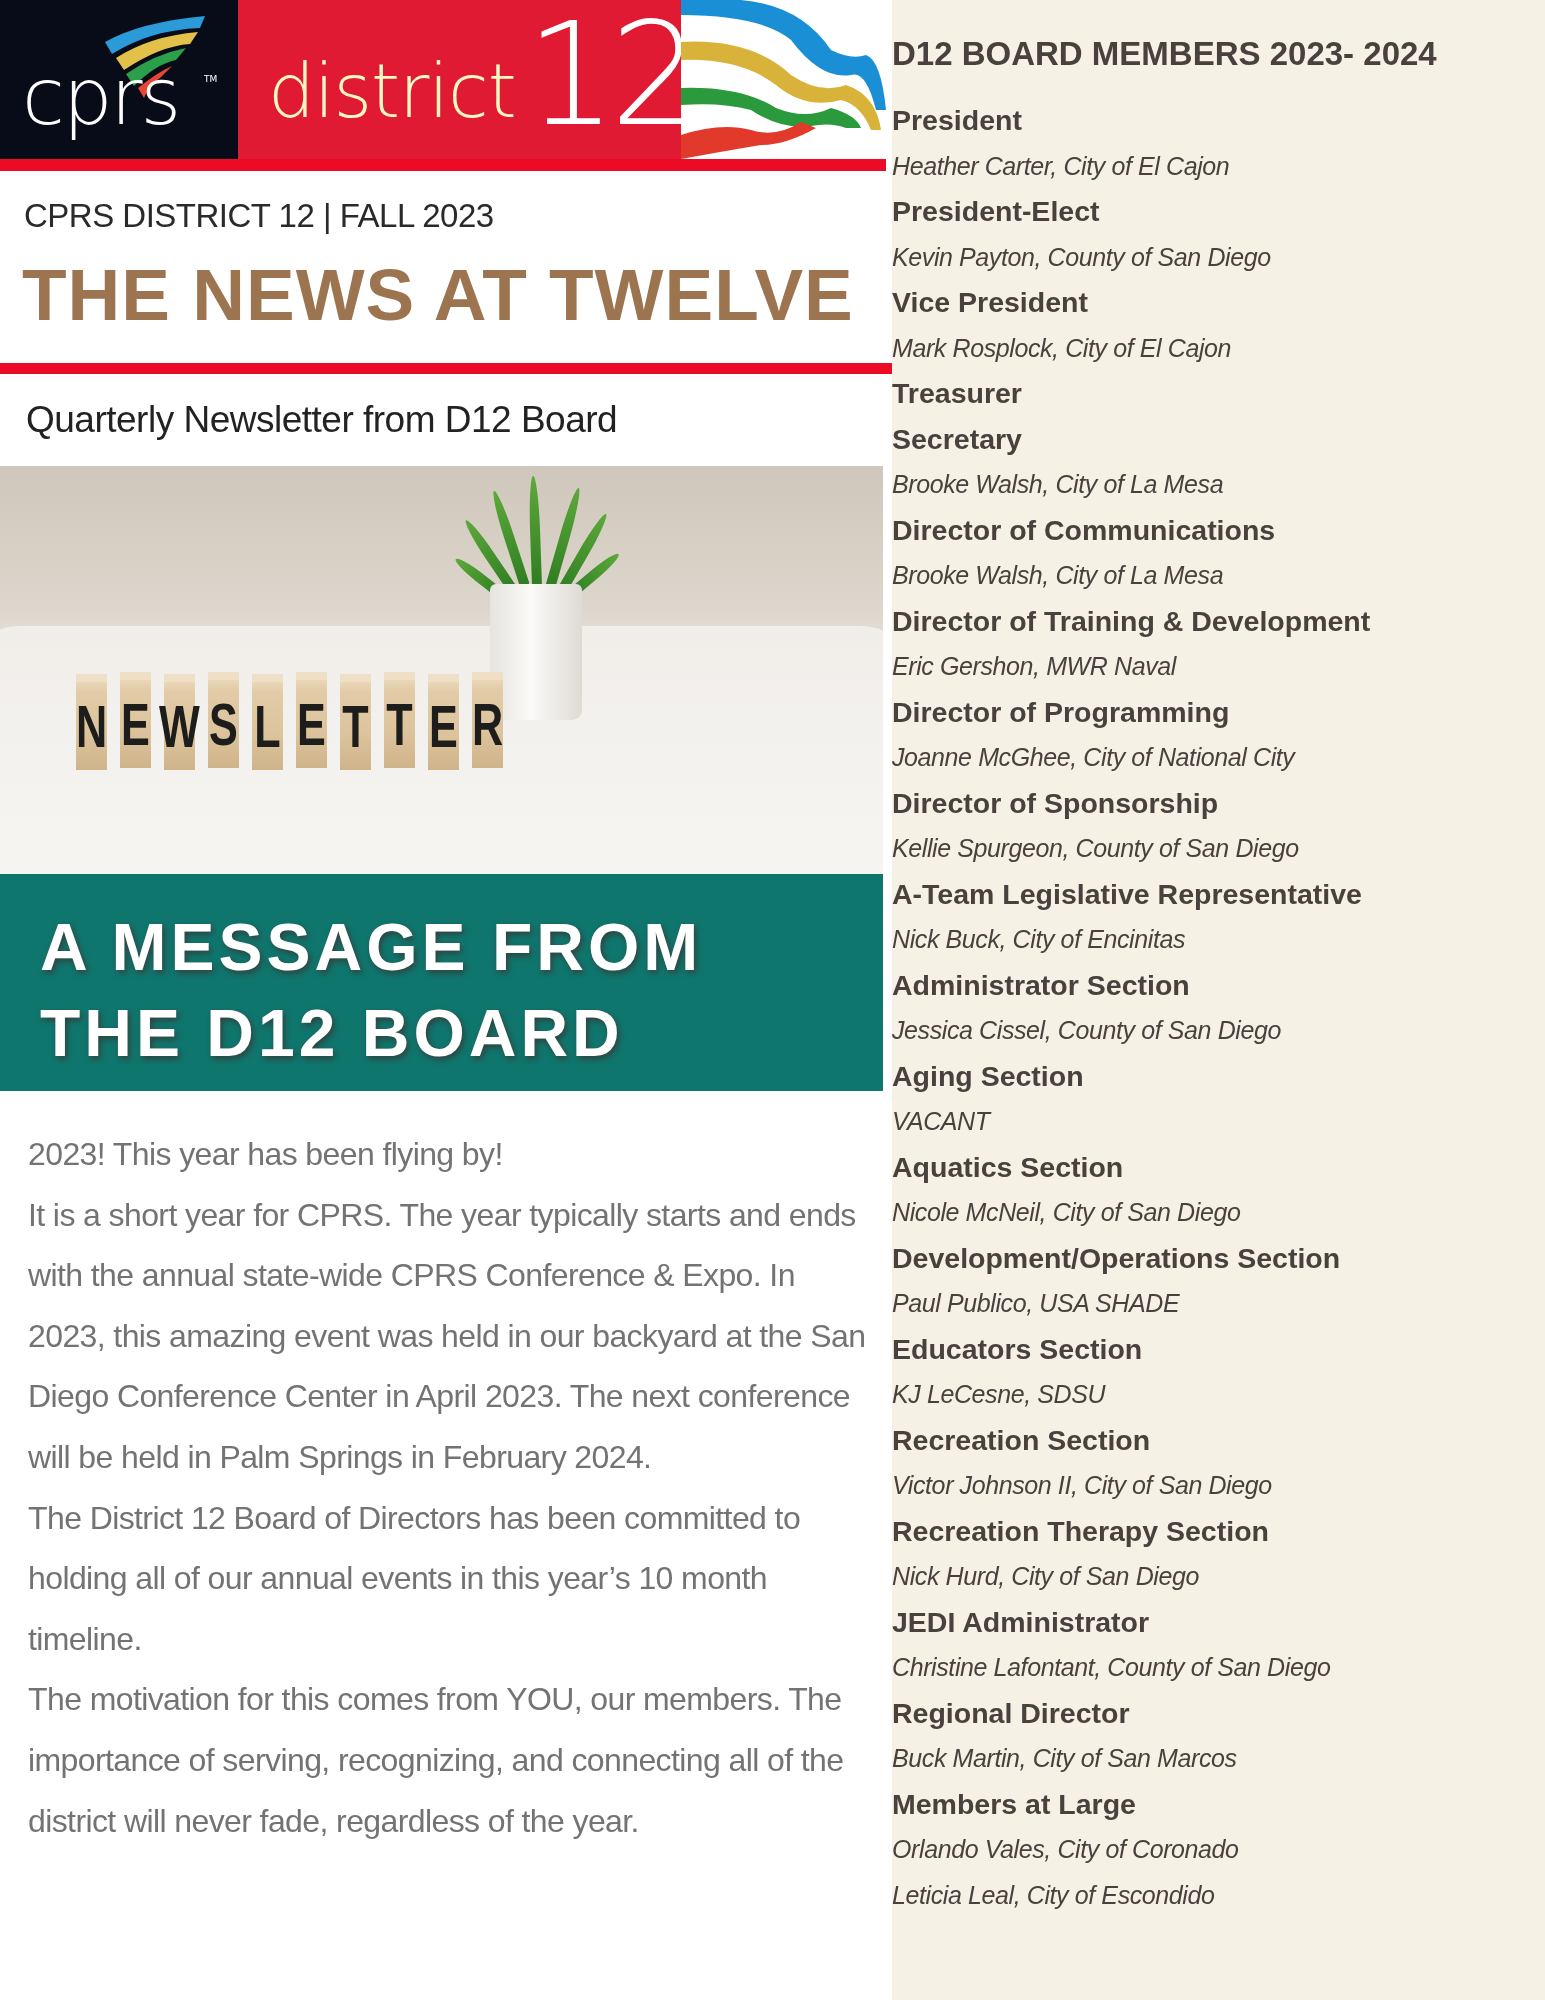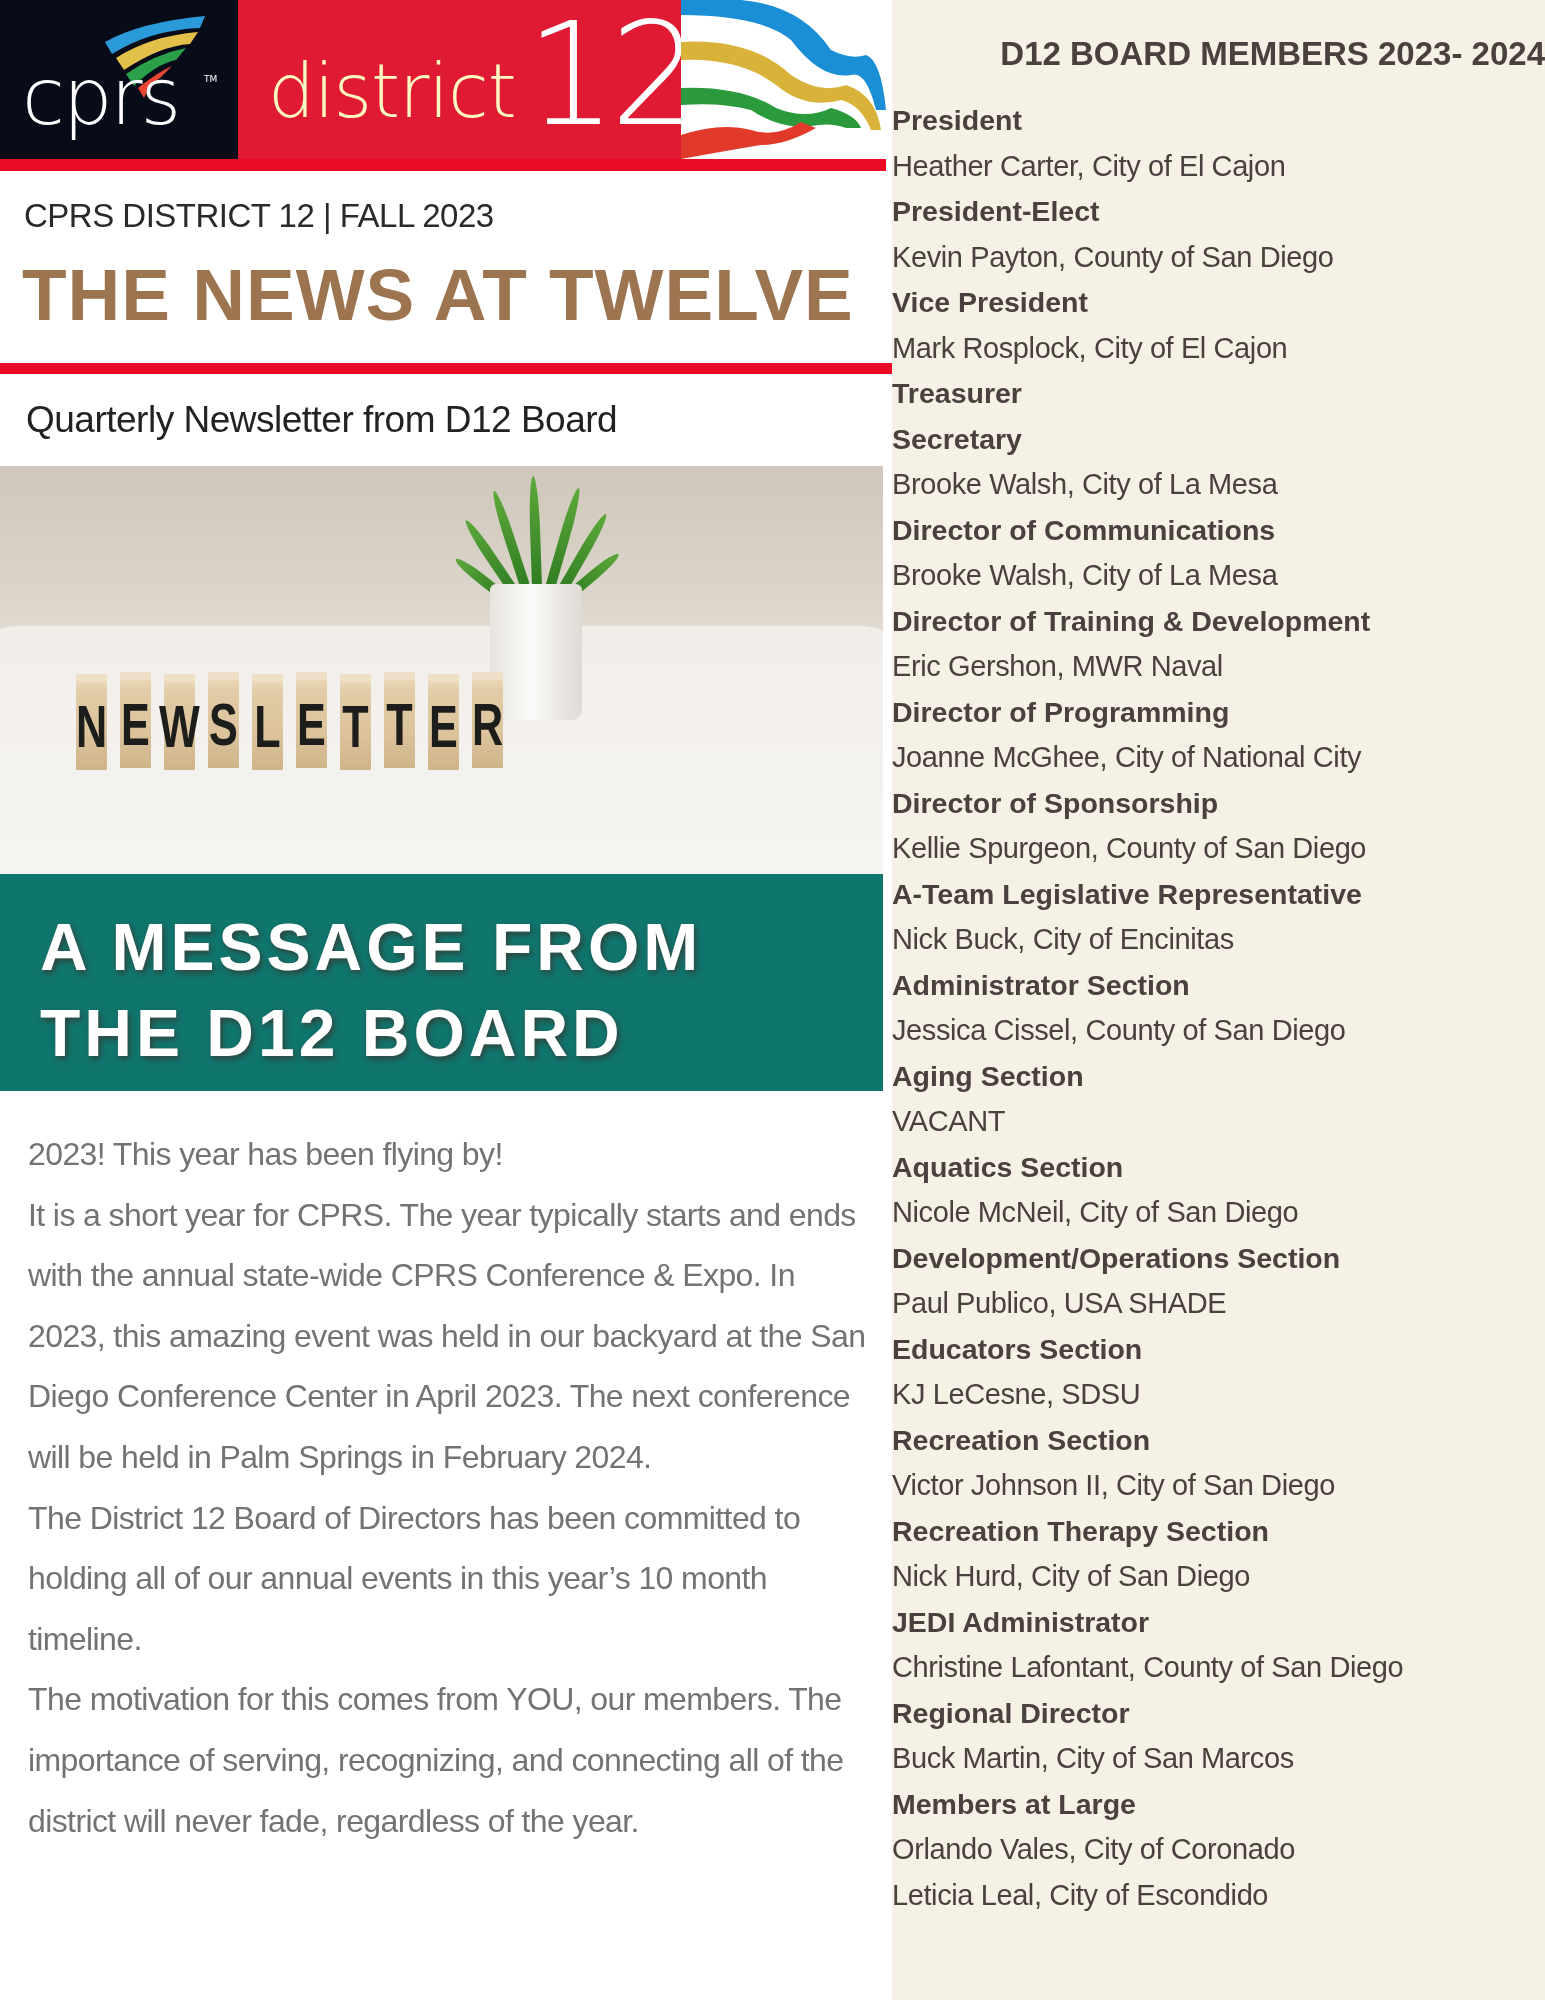--- a/index.html
+++ b/index.html
@@ -76,26 +76,26 @@
 
   
   .body-text {
     position: absolute; left: 28px; top: 1124px; width: 840px; color: #737373;
     font-size: 32px; line-height: 60.6px; letter-spacing: -0.6px;
   }
   .body-text p { margin: 0; }
 
   
   .board-title {
-    position: absolute; left: 0; top: 32px; width: 653px; text-align: right; color: #4a403e;
+    position: absolute; left: 0; top: 32px; width: 653px; text-align: left; color: #4a403e;
     font-size: 33px; font-weight: bold; line-height: 44px; letter-spacing: 0px;
   }
   .board-list { position: absolute; left: 0; top: 98px; width: 653px; text-align: left; color: #4a403e; }
   .board-list .role { font-size: 28.5px; font-weight: bold; line-height: 45.5px; }
-  .board-list .member { font-size: 29px; line-height: 45.5px; letter-spacing: -0.4px; }
+  .board-list .member { font-size: 25px; font-style: italic; line-height: 45.5px; letter-spacing: -0.4px; }
 </style>
 </head>
 <body>
 
 <div class="left-col">
 
   <div class="banner">
     <div class="banner-logo">
       <svg width="238" height="159" style="position:absolute;left:0;top:0">
         <path d="M105 42 Q140 22 205 16 L200 28 Q150 30 112 54 Z" fill="#2a9ad8"></path>

